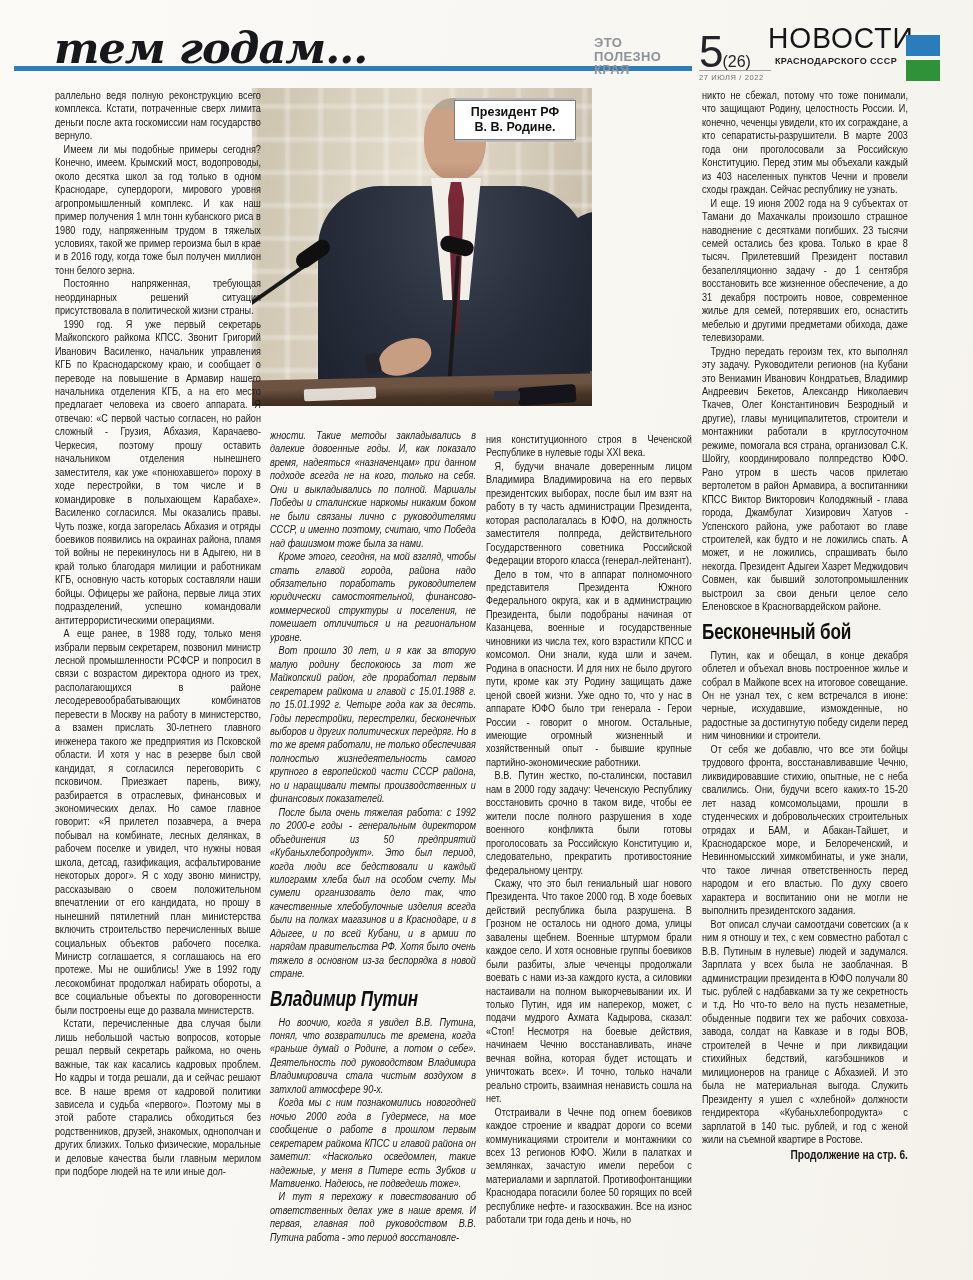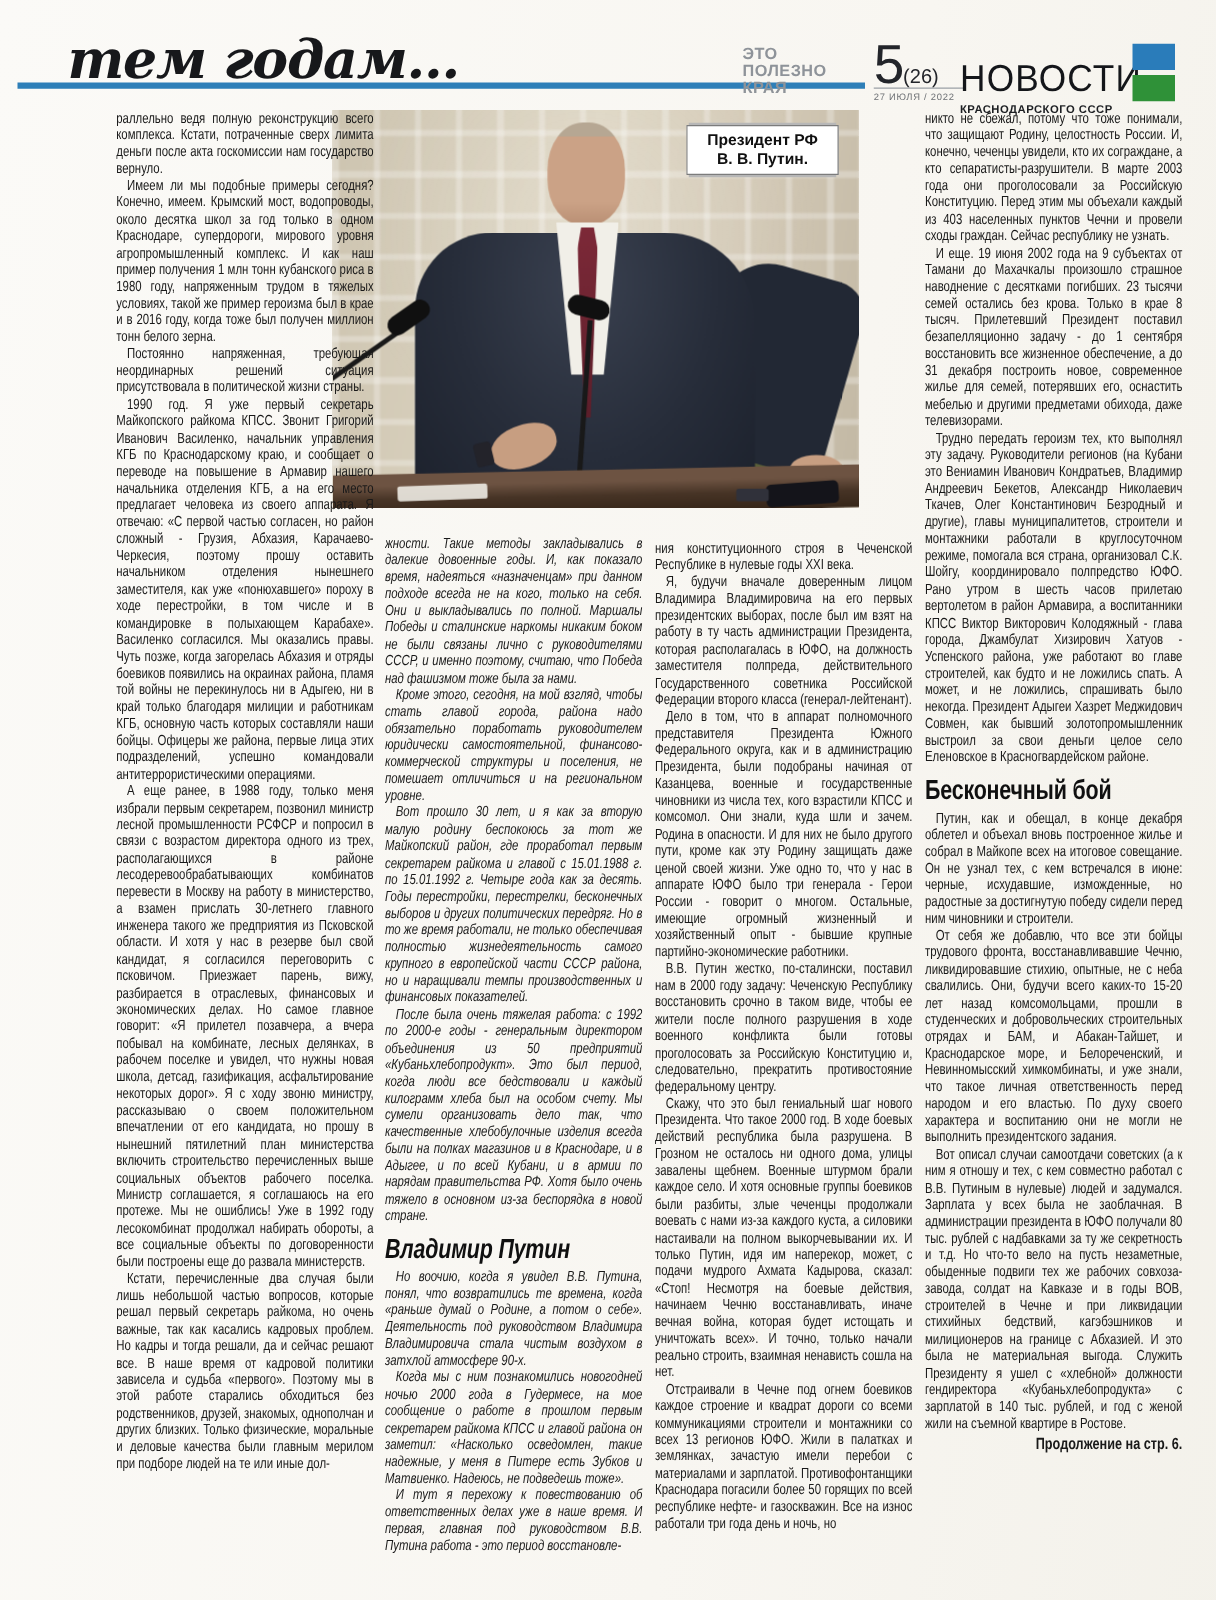--- a/index.html
+++ b/index.html
@@ -19,27 +19,27 @@
   }
   .rule{position:absolute; left:14px; top:66px; width:678px; height:5px;
     background:linear-gradient(180deg,#1f5e93 0 40%,#2f86c2 40% 100%);}
   .know{position:absolute; left:594px; top:36px; width:96px;
     font-size:13px; line-height:13.5px; font-weight:bold; color:#8e9399; letter-spacing:.4px;}
   .know span{display:block;}
   .pagenum{position:absolute; left:699px; top:30px; width:72px;}
   .pagenum .num{font-size:44px; line-height:44px; font-weight:300; color:#23252a; letter-spacing:-1px;}
   .pagenum .issue{font-size:16px; font-weight:300; color:#23252a;}
   .pagenum .date{font-size:7.5px; color:#6d7074; letter-spacing:.6px; text-transform:uppercase; margin-top:-4px; border-top:1px solid #9aa0a5; padding-top:2px;}
-  .masthead{position:absolute; left:768px; top:49px; width:136px; text-align:left;}
+  .masthead{position:absolute; left:768px; top:23px; width:136px; text-align:center;}
   .brand{font-size:30px; line-height:30px; font-weight:400; color:#14161a; letter-spacing:1px; transform:scaleX(.94); transform-origin:0 0; white-space:nowrap;}
   .brand-sub{font-size:9px; font-weight:bold; color:#1c1e22; letter-spacing:.4px; margin-top:3px; white-space:nowrap;}
   .squares{position:absolute; left:906px; top:35px; width:34px;}
   .sq{display:block; width:34px; height:21px; margin-bottom:4px;}
   
-  .photo{position:absolute; left:266px; top:88px; width:421px; height:318px; overflow:hidden;
+  .photo{position:absolute; left:252px; top:88px; width:340px; height:318px; overflow:hidden;
     background:
       repeating-linear-gradient(90deg,rgba(255,255,255,.28) 0 5px,rgba(255,255,255,0) 5px 33px),
       repeating-linear-gradient(0deg,rgba(255,255,255,.28) 0 5px,rgba(255,255,255,0) 5px 33px),
       linear-gradient(100deg,#cdc4b0 0%,#ded6c3 45%,#d4cab7 72%,#c2b8a4 100%);}
   .ph{position:absolute;}
   .ph-soft{left:0;top:0;width:100%;height:100%;backdrop-filter:blur(1px);
     background:radial-gradient(ellipse at 48% 30%,rgba(255,255,255,.16),rgba(0,0,0,0) 60%);}
   .ph-chair{left:297px;top:172px;width:58px;height:140px;background:#5b6039;border-radius:12px;filter:blur(1.2px);}
   .ph-arm-right{left:296px;top:126px;width:116px;height:158px;background:#222834;border-radius:42px 26px 18px 30px;transform:rotate(16deg);}
   .ph-torso{left:66px;top:98px;width:272px;height:222px;border-radius:62px 72px 0 0;
@@ -58,21 +58,21 @@
   .ph-mic2-stem{left:199px;top:168px;width:4px;height:150px;background:#191919;transform:rotate(4deg);}
   .ph-mic2-head{left:188px;top:150px;width:34px;height:16px;background:#101010;border-radius:8px;transform:rotate(14deg);}
   .ph-desk{left:-6px;bottom:-4px;width:436px;height:34px;background:linear-gradient(180deg,#6d5342 0 28%,#473426 60%,#362619 100%);transform:rotate(-1.2deg);}
   .ph-paper{left:52px;bottom:6px;width:72px;height:12px;background:#eae7df;border-radius:2px;transform:rotate(-2deg);opacity:.92;}
   .ph-device{right:16px;bottom:2px;width:58px;height:18px;background:#14141a;border-radius:4px;transform:rotate(-4deg);}
   .ph-device2{right:72px;bottom:5px;width:26px;height:10px;background:#30313a;border-radius:2px;}
   .caption{position:absolute; top:12px; right:16px; width:116px; background:#fff;
     border:1px solid #7c7c7c; box-shadow:0 -4px 0 -2px #b7b7b7,0 4px 0 -2px #b7b7b7;
     padding:4px 2px; text-align:center; font-size:12.5px; line-height:15px; font-weight:bold; color:#101010;}
   
-  .col{position:absolute; width:206px; overflow:hidden;margin-left:38px;}
+  .col{position:absolute; width:206px; overflow:hidden;}
   .c1{left:55px;  top:88px;  height:1168px;}
   .c2{left:270px; top:428px; height:848px;font-style:italic;}
   .c3{left:486px; top:432px; height:848px;}
   .c4{left:702px; top:88px;  height:1168px;}
   .col-inner{width:264px; transform:scaleX(0.78); transform-origin:0 0;
     font-size:11.7px; line-height:13.45px; text-align:justify; color:#191919;}
   .para{margin:0;}
   .para.ind{text-indent:11px;}
   .subhead{margin:7px 0 4px; font-size:22px; line-height:24px; font-weight:bold; color:#101010; letter-spacing:-.2px; text-align:left;}
   .cont-note{margin:3px 0 0; font-weight:bold; font-size:13px; text-align:right;}
@@ -117,21 +117,21 @@
     <div class="ph ph-mic2-head"></div>
     <div class="ph ph-hand"></div>
     <div class="ph ph-watch"></div>
     <div class="ph ph-hand2"></div>
     <div class="ph ph-desk"></div>
     <div class="ph ph-paper"></div>
     <div class="ph ph-device"></div>
     <div class="ph ph-device2"></div>
     <div class="caption">
       <div>Президент РФ</div>
-      <div>В. В. Путин.</div>
+      <div>В. В. Родине.</div>
     </div>
   </div>
 
   <section class="col c1">
       <div class="col-inner">
         <p class="para">раллельно ведя полную реконструкцию всего комплекса. Кстати, потраченные сверх лимита деньги после акта госкомиссии нам государство вернуло.</p>
         <p class="para ind">Имеем ли мы подобные примеры сегодня? Конечно, имеем. Крымский мост, водопроводы, около десятка школ за год только в одном Краснодаре, супердороги, мирового уровня агропромышленный комплекс. И как наш пример получения 1 млн тонн кубанского риса в 1980 году, напряженным трудом в тяжелых условиях, такой же пример героизма был в крае и в 2016 году, когда тоже был получен миллион тонн белого зерна.</p>
         <p class="para ind">Постоянно напряженная, требующая неординарных решений ситуация присутствовала в политической жизни страны.</p>
         <p class="para ind">1990 год. Я уже первый секретарь Майкопского райкома КПСС. Звонит Григорий Иванович Василенко, начальник управления КГБ по Краснодарскому краю, и сообщает о переводе на повышение в Армавир нашего начальника отделения КГБ, а на его место предлагает человека из своего аппарата. Я отвечаю: «С первой частью согласен, но район сложный - Грузия, Абхазия, Карачаево-Черкесия, поэтому прошу оставить начальником отделения нынешнего заместителя, как уже «понюхавшего» пороху в ходе перестройки, в том числе и в командировке в полыхающем Карабахе». Василенко согласился. Мы оказались правы. Чуть позже, когда загорелась Абхазия и отряды боевиков появились на окраинах района, пламя той войны не перекинулось ни в Адыгею, ни в край только благодаря милиции и работникам КГБ, основную часть которых составляли наши бойцы. Офицеры же района, первые лица этих подразделений, успешно командовали антитеррористическими операциями.</p>
         <p class="para ind">А еще ранее, в 1988 году, только меня избрали первым секретарем, позвонил министр лесной промышленности РСФСР и попросил в связи с возрастом директора одного из трех, располагающихся в районе лесодеревообрабатывающих комбинатов перевести в Москву на работу в министерство, а взамен прислать 30-летнего главного инженера такого же предприятия из Псковской области. И хотя у нас в резерве был свой кандидат, я согласился переговорить с псковичом. Приезжает парень, вижу, разбирается в отраслевых, финансовых и экономических делах. Но самое главное говорит: «Я прилетел позавчера, а вчера побывал на комбинате, лесных делянках, в рабочем поселке и увидел, что нужны новая школа, детсад, газификация, асфальтирование некоторых дорог». Я с ходу звоню министру, рассказываю о своем положительном впечатлении от его кандидата, но прошу в нынешний пятилетний план министерства включить строительство перечисленных выше социальных объектов рабочего поселка. Министр соглашается, я соглашаюсь на его протеже. Мы не ошиблись! Уже в 1992 году лесокомбинат продолжал набирать обороты, а все социальные объекты по договоренности были построены еще до развала министерств.</p>

